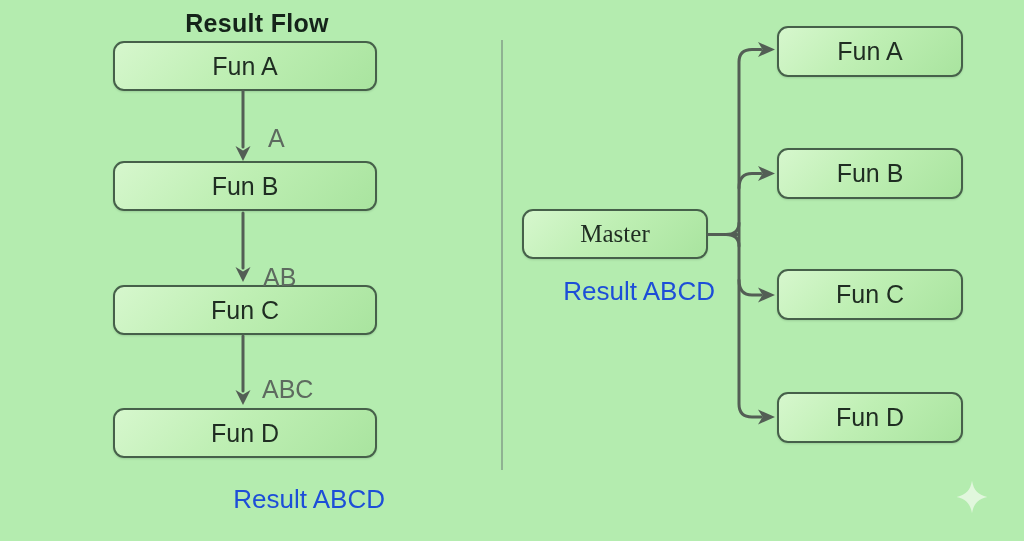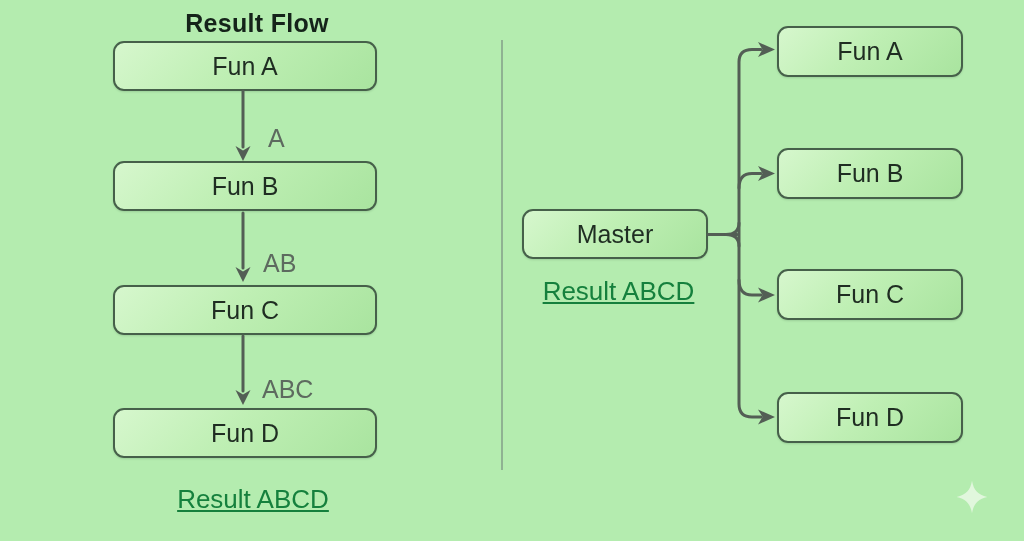--- a/index.html
+++ b/index.html
@@ -26,31 +26,30 @@
     border-radius:11px;
     background:linear-gradient(135deg,#d6f7cd 0%,#bfefb4 45%,#a9e49f 100%);
     display:flex;align-items:center;justify-content:center;
     font-size:25px;color:#1f2d22;
     box-shadow:0 1px 2px rgba(50,85,55,.18);
   }
   .lbox{left:113px;width:264px;height:50px;}
   .rbox{left:777px;width:186px;height:51px;}
   .box-a{top:41px;} .box-b{top:161px;} .box-c{top:285px;} .box-d{top:408px;}
   .rbox-a{top:26px;} .rbox-b{top:148px;} .rbox-c{top:269px;} .rbox-d{top:392px;}
-  .master-box{left:522px;top:209px;width:186px;height:50px;}
+  .master-box{left:522px;top:209px;width:186px;height:50px;font-family:Liberation Serif, serif;}
   .arrow-label{
     position:absolute;
     font-size:25px;color:#5d6a5f;line-height:1;
     white-space:nowrap;
   }
   .result-text{
     position:absolute;
-    font-size:26px;color:#15803d;
-    text-align:center;
-    text-decoration:underline;
+    font-size:26px;color:#1d4ed8;
+    text-align:right;
   }
   .divider{
     position:absolute;
     left:501px;top:40px;width:2px;height:430px;
     background:#8fb292;
   }
   .arrows-layer{
     position:absolute;left:0;top:0;width:1024px;height:541px;
     pointer-events:none;
   }
@@ -72,21 +71,21 @@
     <span>Fun B</span>
   </div>
   <div class="fbox lbox box-c">
     <span>Fun C</span>
   </div>
   <div class="fbox lbox box-d">
     <span>Fun D</span>
   </div>
 
   <div class="arrow-label" style="left:268px;top:126px;">A</div>
-  <div class="arrow-label" style="left:263px;top:251px;">AB</div>
+  <div class="arrow-label" style="left:263px;top:265px;">AB</div>
   <div class="arrow-label" style="left:262px;top:377px;">ABC</div>
 
   <div class="result-text" style="left:121px;top:484px;width:264px;">Result ABCD</div>
 
   <div class="divider"></div>
 
 
   <div class="fbox master-box">
     <span>Master</span>
   </div>

